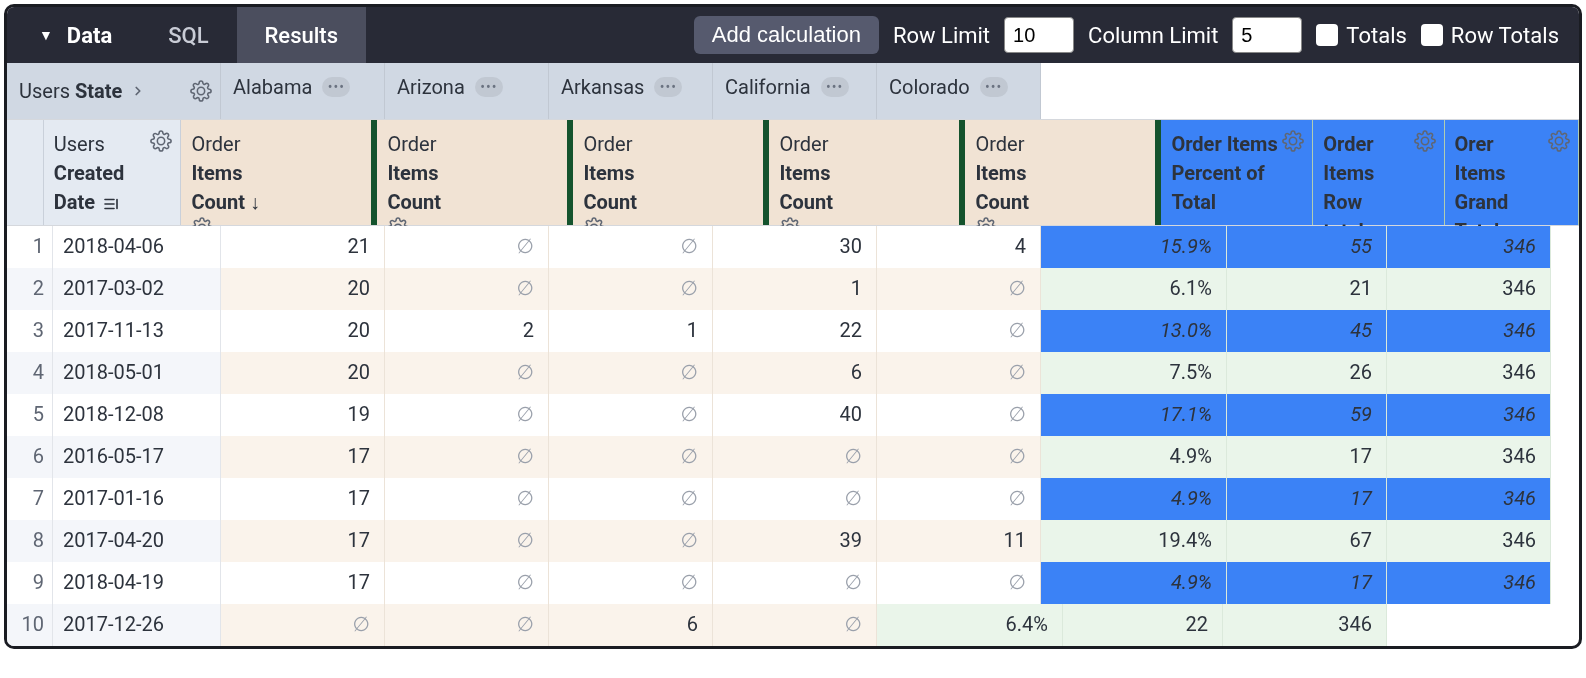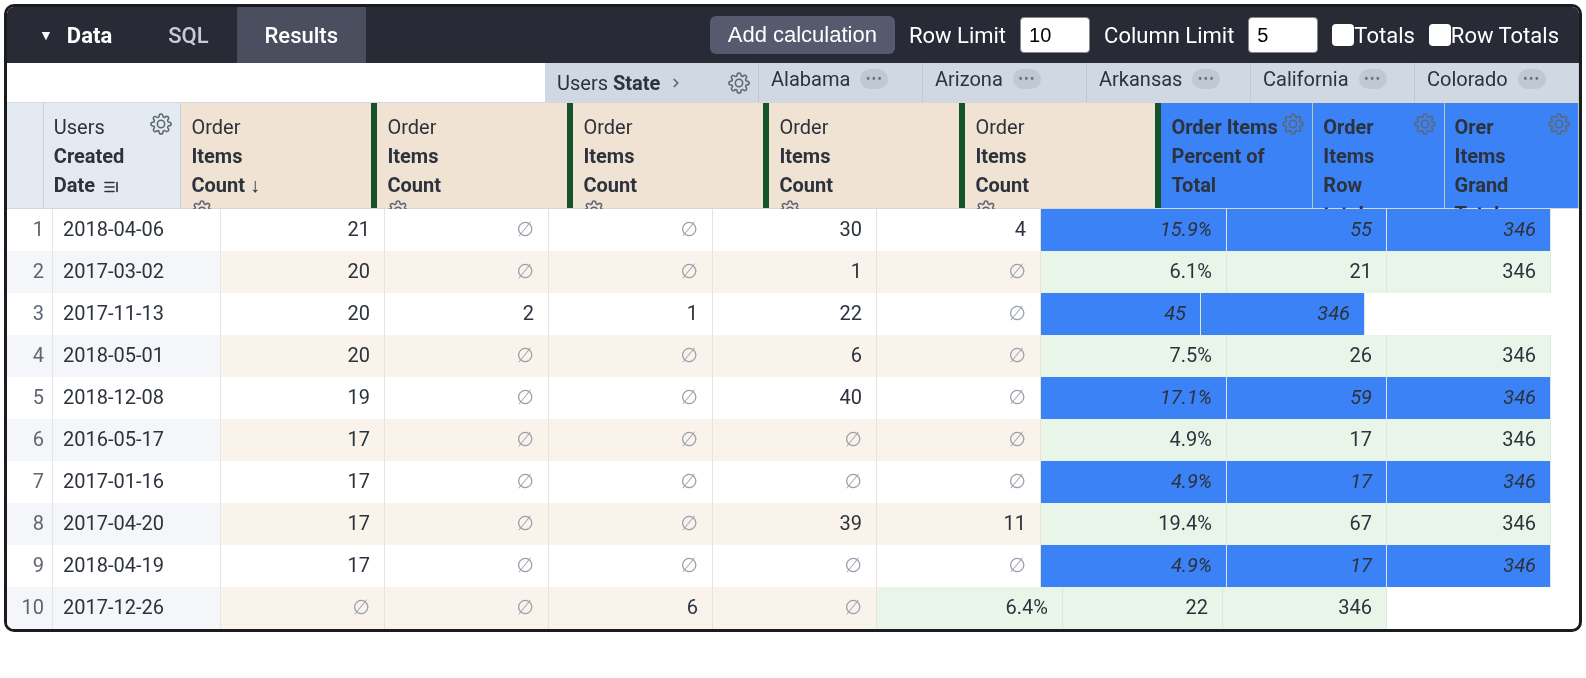--- a/index.html
+++ b/index.html
@@ -64,40 +64,39 @@
     font-size: 20px;
     padding: 2px 8px;
     border-radius: 4px;
     border: 1px solid #888;
     background: #fff;
     color: #000;
   }
   .chk-wrap {
     display: flex;
     align-items: center;
-    gap: 0;
+    gap: 8px;
     color: #fff;
     font-size: 22px;
   }
   .chk {
     width: 22px;
     height: 22px;
     border-radius: 4px;
     background: #fff;
     border: none;
     appearance: none;
     cursor: pointer;
   }
 
   
   .pivot-row {
     display: flex;
-    height: 40px;
+    height: 57px;
     border-bottom: 1px solid #d5d8dd;
-    justify-content: flex-end;
   }
   .pivot-label {
     width: 214px;
     background: #d0d8e3;
     display: flex;
     align-items: center;
     padding: 0 8px 0 12px;
     font-size: 20px;
     color: #2d333d;
     justify-content: space-between;
@@ -445,20 +444,21 @@
         <div class="calc-cell w164">346</div>
       </div>
       <div class="data-row odd">
         <div class="rownum">3</div>
         <div class="dim-cell">2017-11-13</div>
         <div class="meas-cell">20</div>
         <div class="meas-cell">2</div>
         <div class="meas-cell">1</div>
         <div class="meas-cell">22</div>
         <div class="meas-cell null">∅</div>
+        <div class="calc-cell w186">13.0%</div>
         <div class="calc-cell w160">45</div>
         <div class="calc-cell w164">346</div>
       </div>
       <div class="data-row even">
         <div class="rownum">4</div>
         <div class="dim-cell">2018-05-01</div>
         <div class="meas-cell">20</div>
         <div class="meas-cell null">∅</div>
         <div class="meas-cell null">∅</div>
         <div class="meas-cell">6</div>

